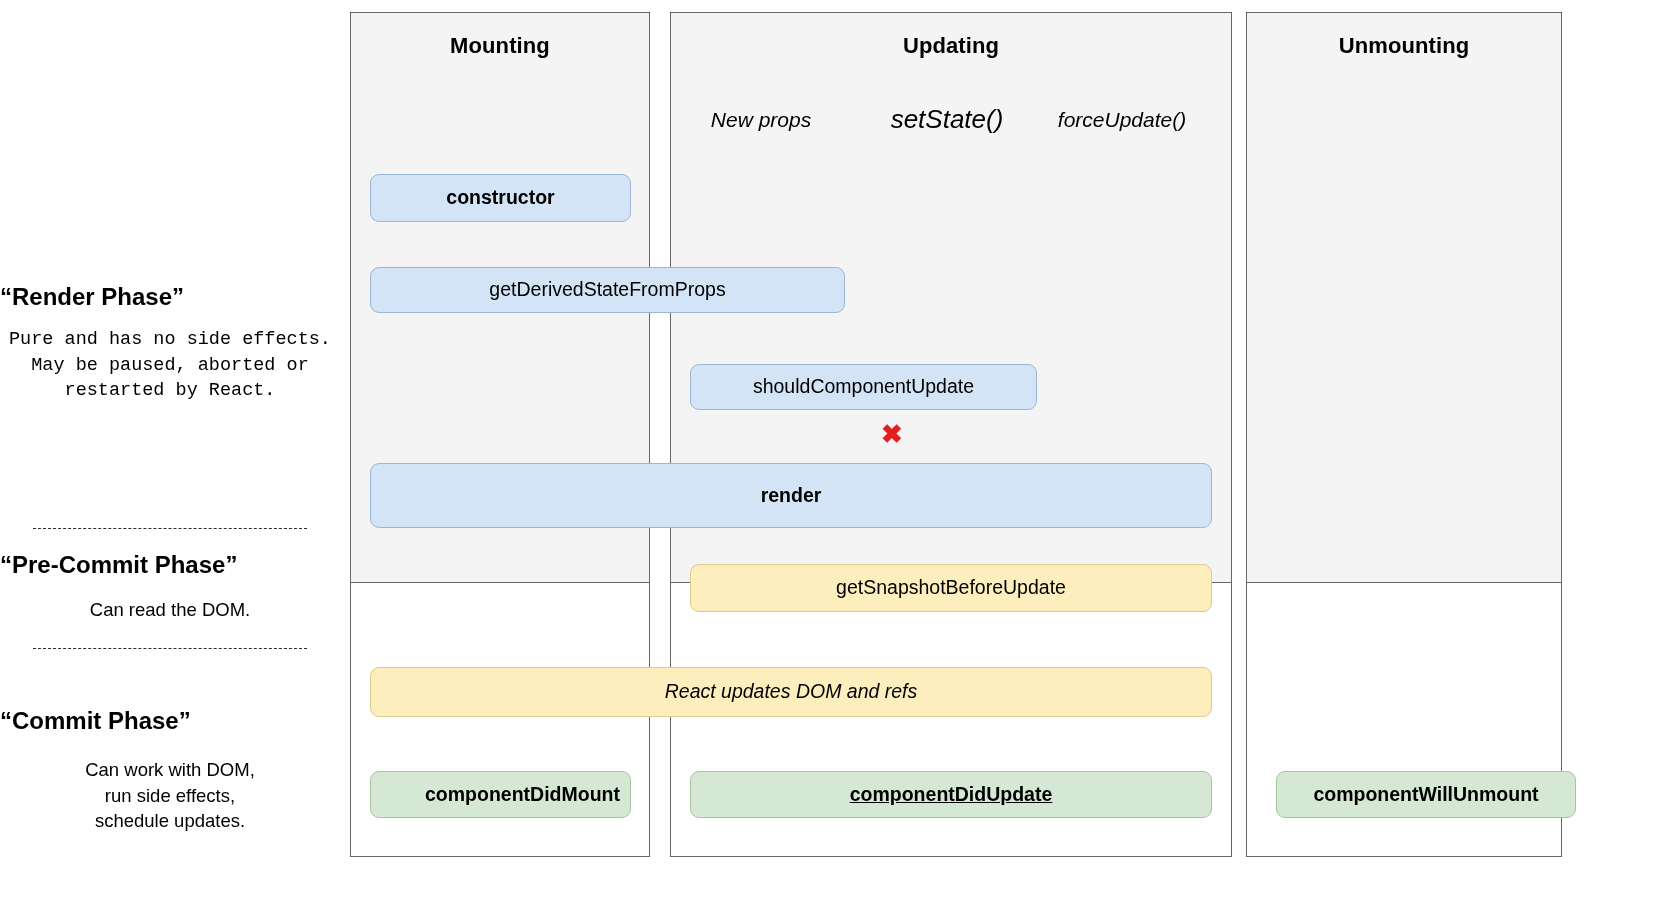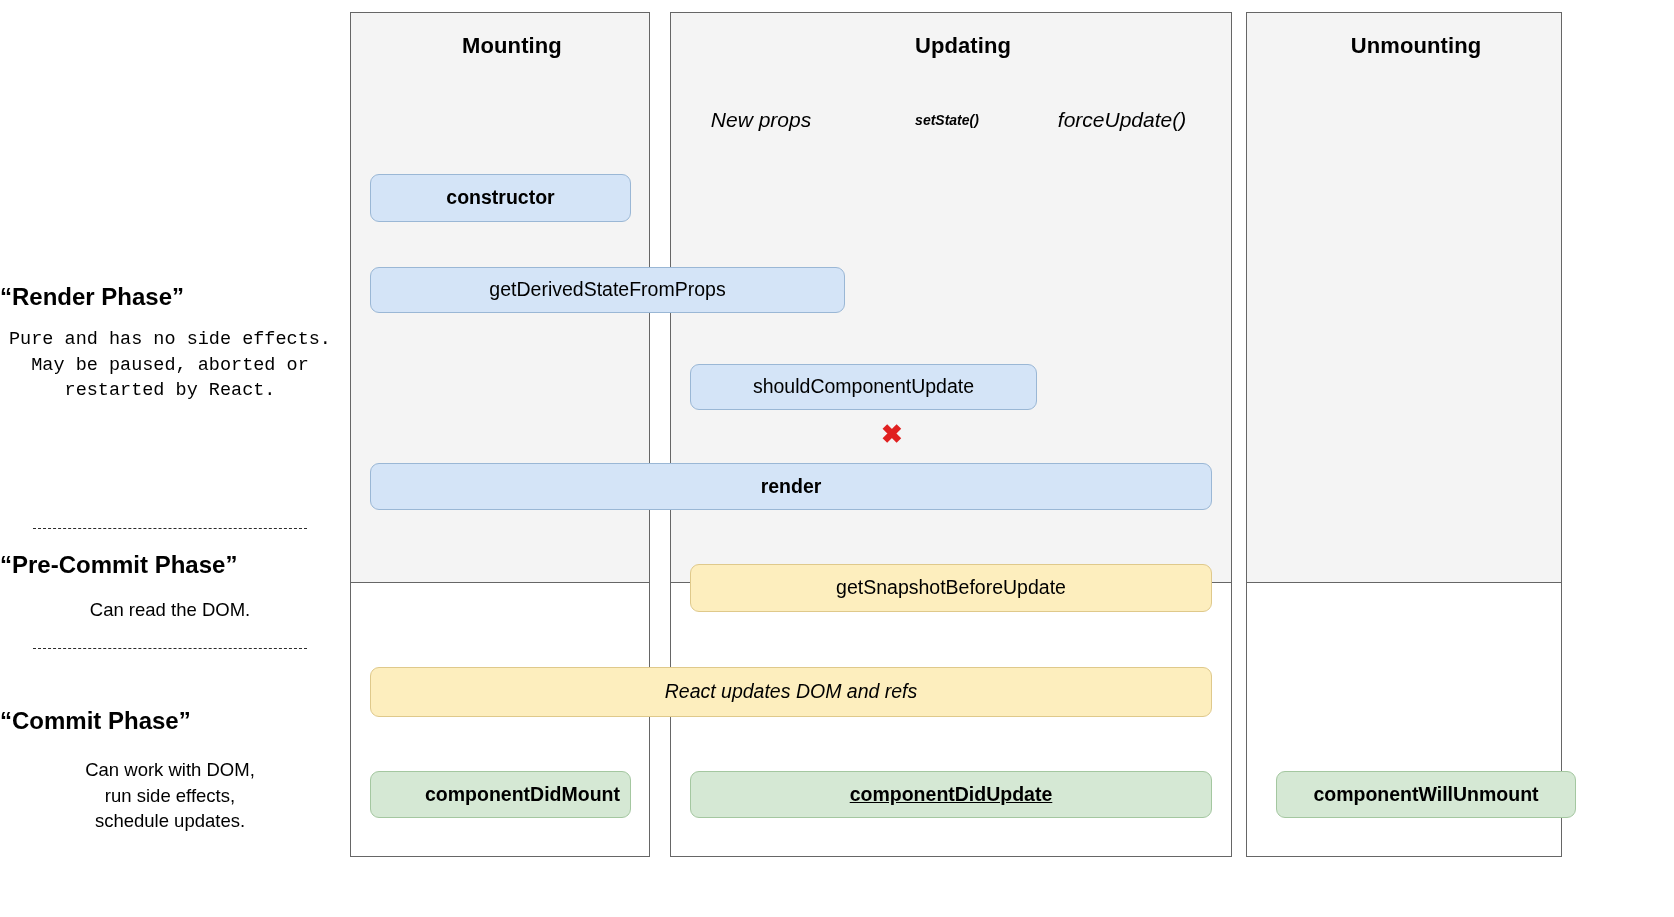--- a/index.html
+++ b/index.html
@@ -43,21 +43,20 @@
     box-sizing: border-box;
     border-bottom: 1px solid #666666;
   }
   .col-title {
     position: absolute;
     text-align: center;
     font-weight: bold;
     font-size: 22px;
     letter-spacing: 0.1px;
     color: #000;
-    padding-left: 12px;
   }
 
   
   .lbox {
     position: absolute;
     box-sizing: border-box;
     border-radius: 9px;
     display: flex;
     align-items: center;
     justify-content: center;
@@ -171,31 +170,31 @@
   <div class="col-top-fill" style="left:671px; top:13px; width:560px; height:570px;"></div>
   <div class="col-title" style="left:670px; top:33px; width:562px;">Updating</div>
 
   <div class="col-panel" style="left:1246px; top:12px; width:316px; height:845px;"></div>
   <div class="col-top-fill" style="left:1247px; top:13px; width:314px; height:570px;"></div>
   <div class="col-title" style="left:1246px; top:33px; width:316px;">Unmounting</div>
 
   <div class="lbox italic" style="left:661px; top:104px; width:200px; height:32px;
         background:transparent; border:none; font-size:21px;">New props</div>
   <div class="lbox italic" style="left:847px; top:104px; width:200px; height:32px;
-        background:transparent; border:none; font-size:14px;font-weight:bold;">setState()</div>
+        background:transparent; border:none; font-size:26px;">setState()</div>
   <div class="lbox italic" style="left:1022px; top:104px; width:200px; height:32px;
         background:transparent; border:none; font-size:21px;">forceUpdate()</div>
 
   <div class="lbox blue bold" style="left:370px; top:174px; width:261px; height:48px;">constructor</div>
 
   <div class="lbox blue" style="left:370px; top:267px; width:475px; height:46px;">getDerivedStateFromProps</div>
 
   <div class="lbox blue" style="left:690px; top:364px; width:347px; height:46px;">shouldComponentUpdate</div>
 
-  <div class="lbox blue bold" style="left:370px; top:463px; width:842px; height:47px;">render</div>
+  <div class="lbox blue bold" style="left:370px; top:463px; width:842px; height:65px;">render</div>
 
   <div class="lbox yellow" style="left:690px; top:564px; width:522px; height:48px;">getSnapshotBeforeUpdate</div>
 
   <div class="lbox yellow italic" style="left:370px; top:667px; width:842px; height:50px;">React updates DOM and refs</div>
 
   <div class="lbox green bold" style="left:370px; top:771px; width:261px; height:47px;padding-left:44px;">componentDidMount</div>
 
   <div class="lbox green bold" style="left:690px; top:771px; width:522px; height:47px;text-decoration:underline;">componentDidUpdate</div>
 
   <div class="lbox green bold" style="left:1276px; top:771px; width:300px; height:47px;">componentWillUnmount</div>

